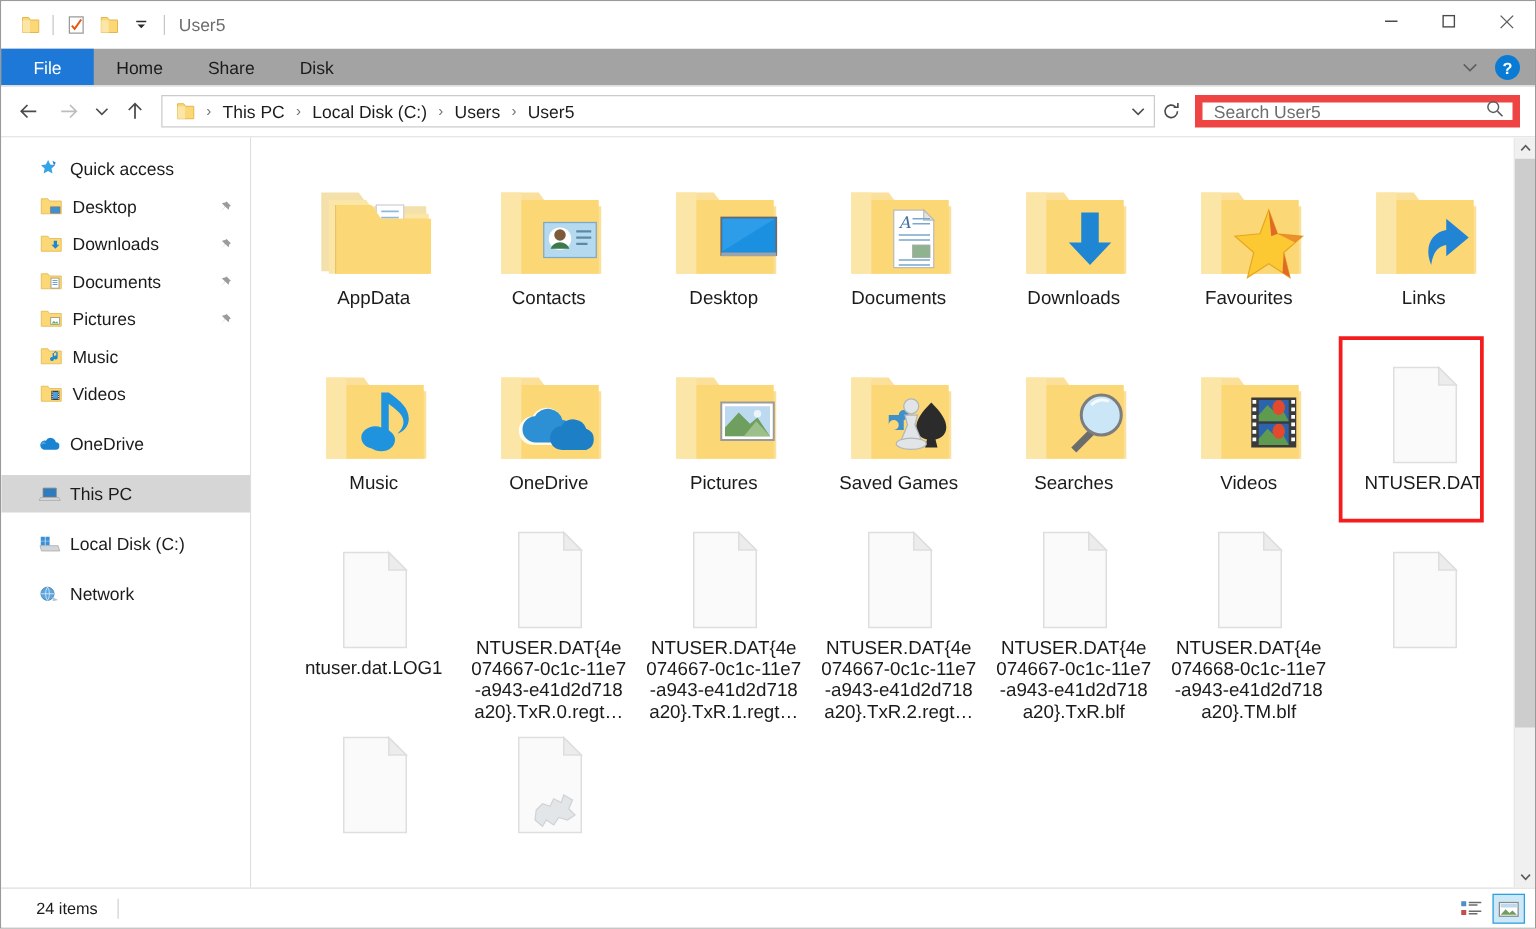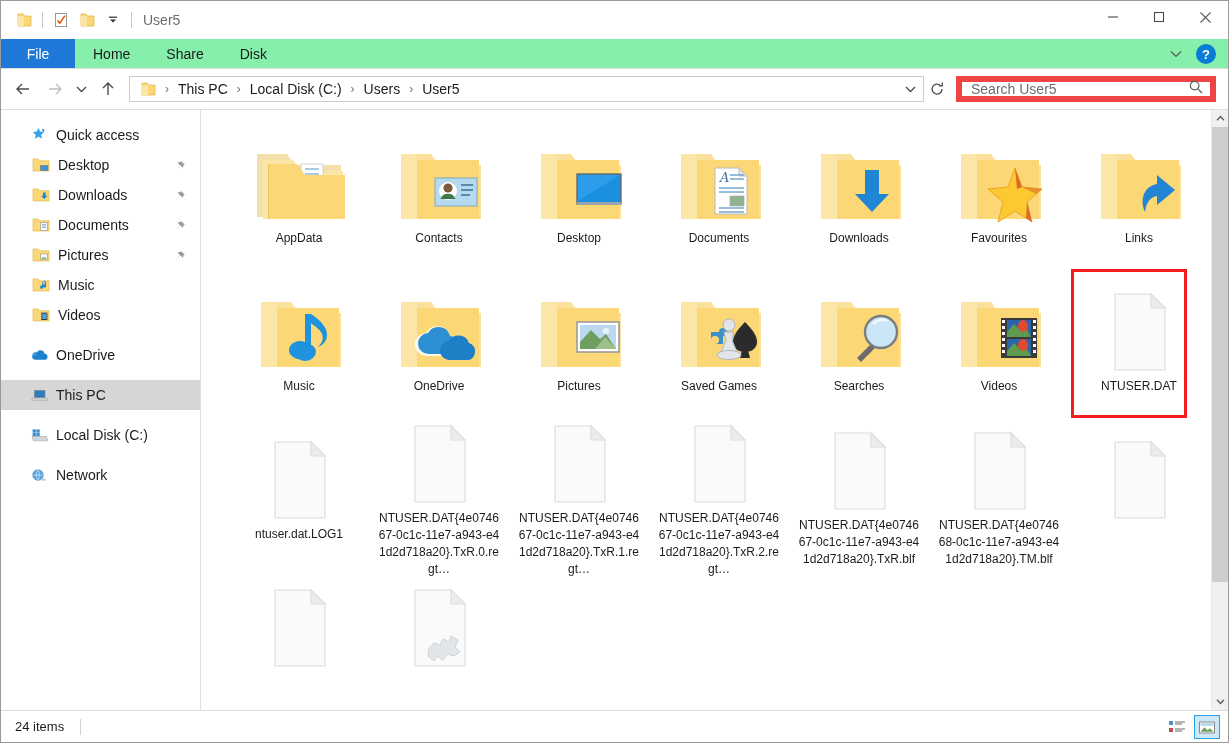--- a/index.html
+++ b/index.html
@@ -41,21 +41,21 @@
   .wc {
     width: 46px; height: 32px;
     display: flex; align-items: center; justify-content: center;
   }
   .wc svg { display: block; }
 
   
   .ribbon {
     height: 30px; flex: 0 0 30px;
     display: flex; align-items: stretch;
-    background: #86efac;
+    background: #a3a3a3;
     border-bottom: 1px solid #dededd;
     position: relative;
   }
   .tab {
     display: flex; align-items: center; justify-content: center;
     padding: 0 18px; font-size: 14px; color: #1b1b1b;
     white-space: nowrap;
   }
   .tab.file {
     background: #1e78d7; color: #ffffff; min-width: 74px;
@@ -165,21 +165,21 @@
     width: 140px; height: 148px;
     display: flex; flex-direction: column; align-items: center;
     position: relative;
   }
   .cell .thumb {
     width: 96px; height: 96px;
     display: flex; align-items: flex-end; justify-content: center;
     margin-top: 4px;
   }
   .cell .cap {
-    font-size: 12px; color: #1b1b1b; line-height: 17px;
+    font-size: 15px; color: #1b1b1b; line-height: 17px;
     text-align: center; margin-top: 6px;
     width: 124px; word-break: break-all;
   }
   .cell.highlight::after {
     content: ""; position: absolute;
     left: 2px; top: -3px; width: 110px; height: 143px;
     border: 3px solid #f41c1c; pointer-events: none;
   }
 
   
@@ -199,21 +199,21 @@
     top: 17px; height: 455px;
     background: #cdcdcd;
   }
 
   
   .status {
     height: 32px; flex: 0 0 32px;
     display: flex; align-items: center;
     border-top: 1px solid #dededd;
     background: #ffffff; position: relative;
-    padding-left: 14px;
+    padding-left: 28px;
   }
   .status-text { font-size: 13px; color: #1b1b1b; }
   .status-sep { width: 1px; height: 16px; background: #d2d2d2; margin-left: 16px; }
   .viewtoggles {
     position: absolute; right: 8px; top: 0; height: 32px;
     display: flex; align-items: center; gap: 4px;
   }
   .vtoggle {
     width: 26px; height: 24px;
     display: flex; align-items: center; justify-content: center;

